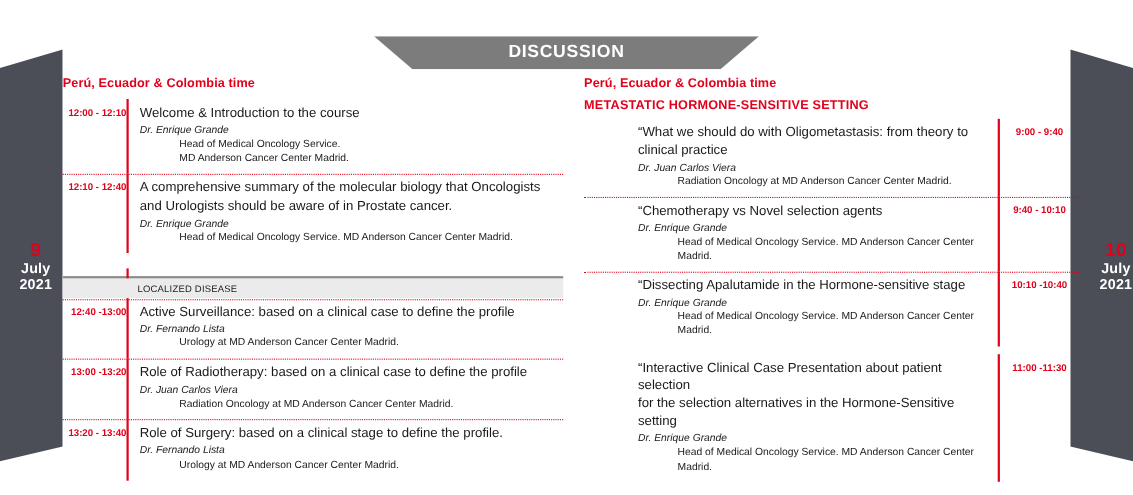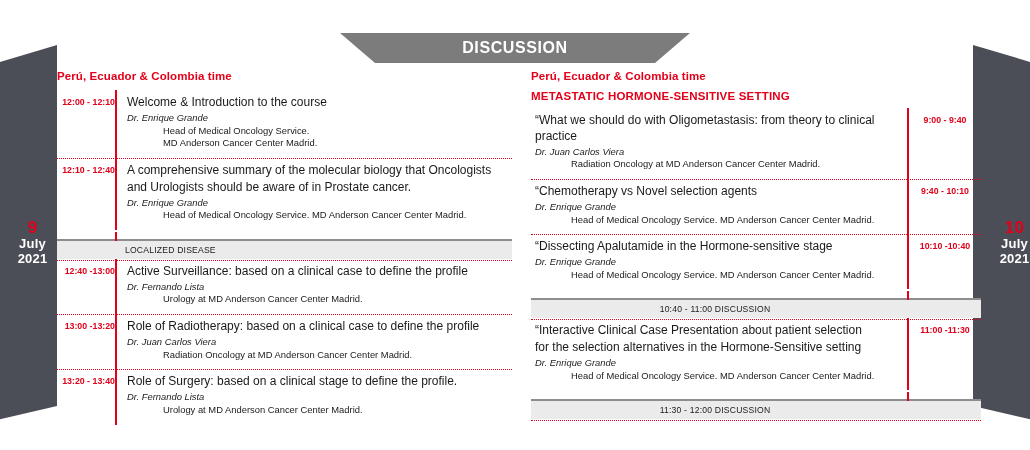--- a/index.html
+++ b/index.html
@@ -130,20 +130,21 @@
   }
   .row-l .content {
     flex: 1 1 auto;
     padding: 5px 4px 8px 10px;
   }
 
   
   .row-r .content {
     flex: 1 1 auto;
     padding: 5px 8px 8px 4px;
+    margin-left: 45px;
   }
   .row-r .rule {
     flex: 0 0 2px;
     width: 2px;
     background: #E2001A;
     align-self: stretch;
   }
   .row-r .time {
     width: 72px;
     flex: 0 0 72px;
@@ -176,21 +177,21 @@
   }
 
   
   .band {
     position: relative;
     background: #ebebeb;
     border-top: 2px solid #8d8d8d;
     height: 20px;
     display: flex;
     align-items: center;
-    margin-top: 2px;
+    margin-top: 14px;
   }
   .band::after {
     content: "";
     position: absolute;
     left: 0; right: 0; bottom: -2px;
     border-top: 1px dotted #E2001A;
   }
   .band-label {
     font-size: 8.6px;
     color: #1a1a1a;
@@ -327,24 +328,20 @@
         <div class="row row-r sep-top">
           <div class="content">
             <div class="talk-title">“Dissecting Apalutamide in the Hormone-sensitive stage</div>
             <div class="speaker">Dr. Enrique Grande</div>
             <div class="affil">Head of Medical Oncology Service. MD Anderson Cancer Center Madrid.</div>
           </div>
           <div class="rule"></div>
           <div class="time">10:10 -10:40</div>
         </div>
         <div class="band-spacer"></div>
-        <div class="band band-right">
-          <div class="band-tick" style="right: 72px;"></div>
-          <span class="band-label">10:40  - 11:00  DISCUSSION</span>
-        </div>
         <div class="row row-r">
           <div class="content">
             <div class="talk-title">“Interactive Clinical Case Presentation about patient selection</div>
             <div class="talk-title">for the selection alternatives in the Hormone-Sensitive setting</div>
             <div class="speaker">Dr. Enrique Grande</div>
             <div class="affil">Head of Medical Oncology Service. MD Anderson Cancer Center Madrid.</div>
           </div>
           <div class="rule"></div>
           <div class="time">11:00 -11:30</div>
         </div>

